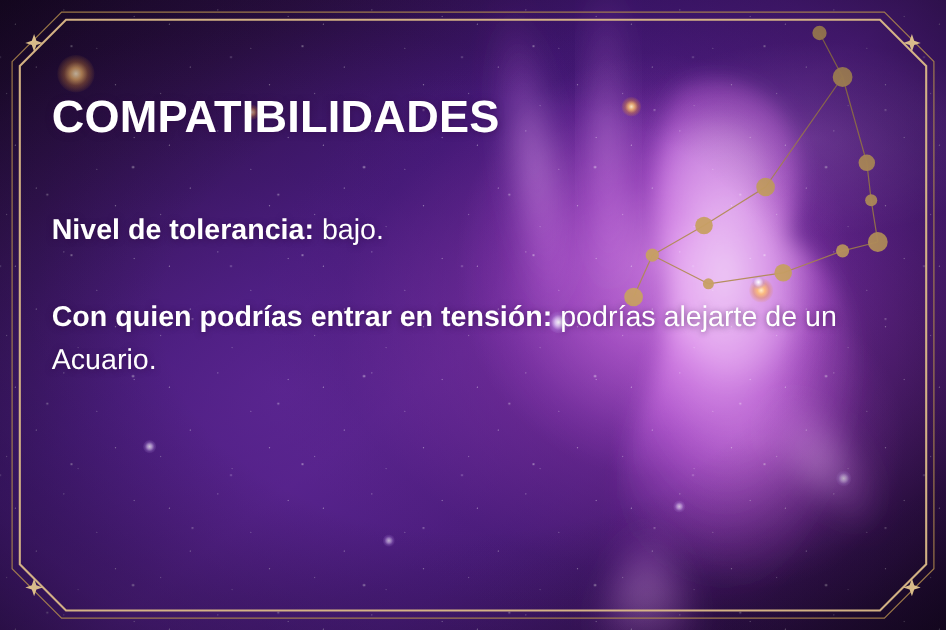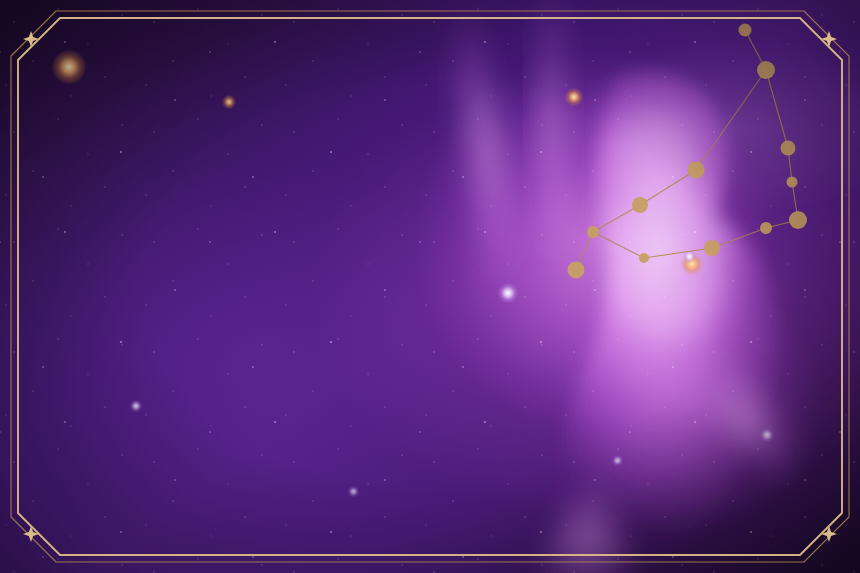--- a/index.html
+++ b/index.html
@@ -309,14 +309,30 @@
 
         <path d="M829 31 L831.1 37.0 L837 39 L831.1 41 L829 47 L826.9 41 L821 39 L826.9 37.0 Z"></path>
 
         <path d="M31 526 L33.1 532 L39 534 L33.1 536 L31 542 L28.9 536 L23 534 L28.9 532 Z"></path>
 
         <path d="M829 526 L831.1 532 L837 534 L831.1 536 L829 542 L826.9 536 L821 534 L826.9 532 Z"></path>
       </g>
     </svg>
   </div>
 
+  <div class="content">
+
+    <h1 class="title">COMPATIBILIDADES</h1>
+
+    <div class="body-block">
+
+      <p class="para">
+        <span class="lead">Nivel de tolerancia:</span><span> bajo.</span>
+      </p>
+
+      <p class="para">
+        <span class="lead">Con quien podrías entrar en tensión:</span><span> podrías alejarte de un Acuario.</span>
+      </p>
+
+    </div>
+  </div>
 
 </div>
 
 </body></html>

